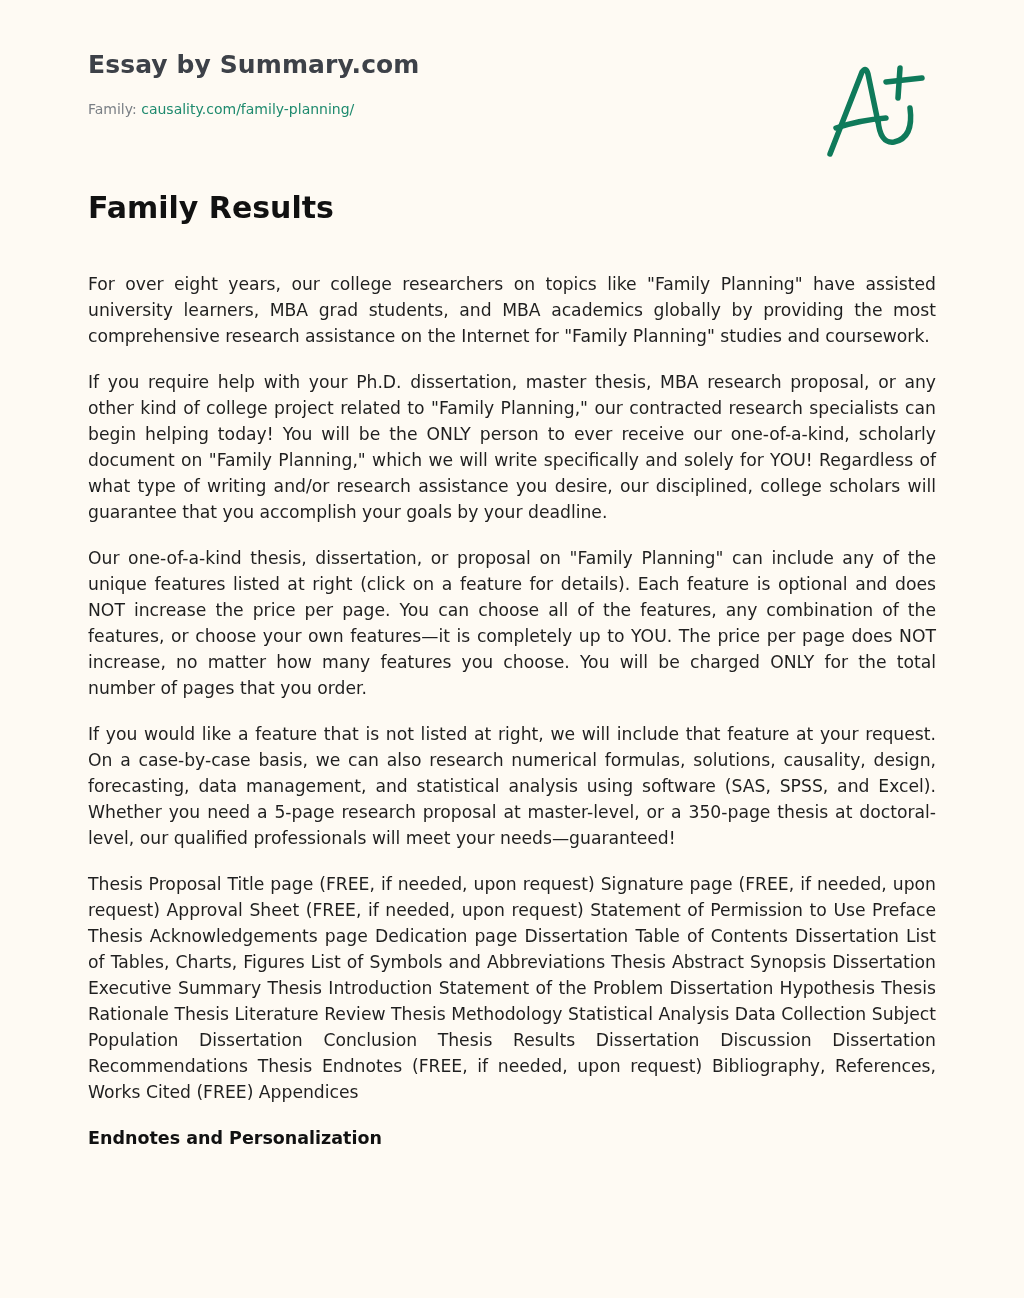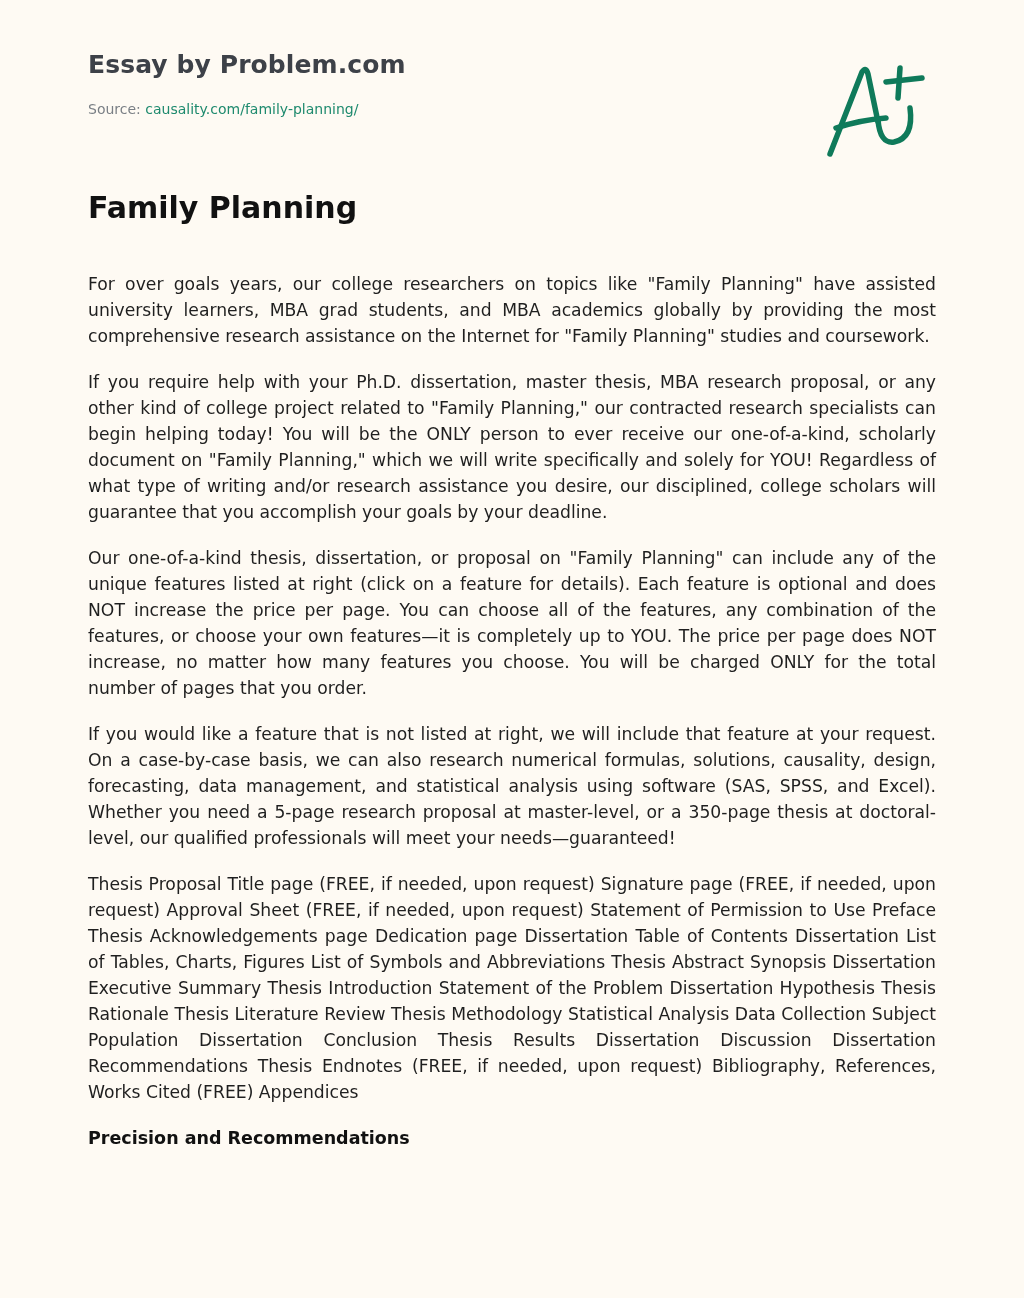--- a/index.html
+++ b/index.html
@@ -81,45 +81,45 @@
       font-size: 17.5px;
       font-weight: bold;
       line-height: 26px;
       color: #111111;
     }
   </style>
 </head>
 <body>
 
 <div class="page">
-  <div class="brand">Essay by Problem.com</div>
+  <div class="brand">Essay by Summary.com</div>
   <div class="source">
-    <span>Source: </span><a>causality.com/family-planning/</a>
+    <span>Family: </span><a>causality.com/family-planning/</a>
   </div>
 
   <div class="logo">
     <svg width="104" height="100" viewBox="0 0 104 100" xmlns="http://www.w3.org/2000/svg">
       <g fill="none" stroke="#0f7a5a" stroke-width="5.5" stroke-linecap="round" stroke-linejoin="round">
 
         <path d="M4 92 L36 10 Q40 4 42 12 L52 60"></path>
 
         <path d="M10 66 Q34 58 60 56"></path>
 
         <path d="M52 58 Q54 82 68 80 Q88 76 84 46"></path>
 
         <path d="M74 6 L72 36"></path>
 
         <path d="M60 20 L96 16"></path>
       </g>
     </svg>
   </div>
 
-  <h1 class="title">Family Planning</h1>
+  <h1 class="title">Family Results</h1>
 
   <div class="content">
-    <p>For over goals years, our college researchers on topics like "Family Planning" have assisted university learners, MBA grad students, and MBA academics globally by providing the most comprehensive research assistance on the Internet for "Family Planning" studies and coursework.</p>
+    <p>For over eight years, our college researchers on topics like "Family Planning" have assisted university learners, MBA grad students, and MBA academics globally by providing the most comprehensive research assistance on the Internet for "Family Planning" studies and coursework.</p>
     <p>If you require help with your Ph.D. dissertation, master thesis, MBA research proposal, or any other kind of college project related to "Family Planning," our contracted research specialists can begin helping today! You will be the ONLY person to ever receive our one-of-a-kind, scholarly document on "Family Planning," which we will write specifically and solely for YOU! Regardless of what type of writing and/or research assistance you desire, our disciplined, college scholars will guarantee that you accomplish your goals by your deadline.</p>
     <p>Our one-of-a-kind thesis, dissertation, or proposal on "Family Planning" can include any of the unique features listed at right (click on a feature for details). Each feature is optional and does NOT increase the price per page. You can choose all of the features, any combination of the features, or choose your own features—it is completely up to YOU. The price per page does NOT increase, no matter how many features you choose. You will be charged ONLY for the total number of pages that you order.</p>
     <p>If you would like a feature that is not listed at right, we will include that feature at your request. On a case-by-case basis, we can also research numerical formulas, solutions, causality, design, forecasting, data management, and statistical analysis using software (SAS, SPSS, and Excel). Whether you need a 5-page research proposal at master-level, or a 350-page thesis at doctoral-level, our qualified professionals will meet your needs—guaranteed!</p>
     <p>Thesis Proposal Title page (FREE, if needed, upon request) Signature page (FREE, if needed, upon request) Approval Sheet (FREE, if needed, upon request) Statement of Permission to Use Preface Thesis Acknowledgements page Dedication page Dissertation Table of Contents Dissertation List of Tables, Charts, Figures List of Symbols and Abbreviations Thesis Abstract Synopsis Dissertation Executive Summary Thesis Introduction Statement of the Problem Dissertation Hypothesis Thesis Rationale Thesis Literature Review Thesis Methodology Statistical Analysis Data Collection Subject Population Dissertation Conclusion Thesis Results Dissertation Discussion Dissertation Recommendations Thesis Endnotes (FREE, if needed, upon request) Bibliography, References, Works Cited (FREE) Appendices</p>
-    <h3>Precision and Recommendations</h3>
+    <h3>Endnotes and Personalization</h3>
   </div>
 </div>
 
 </body></html>

